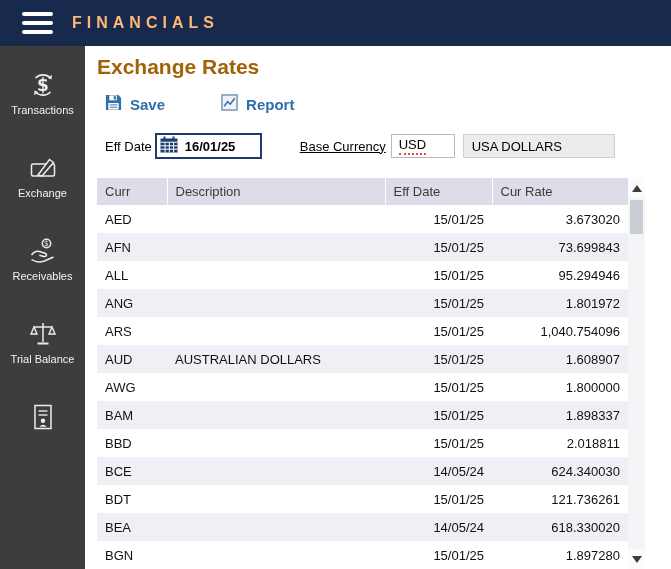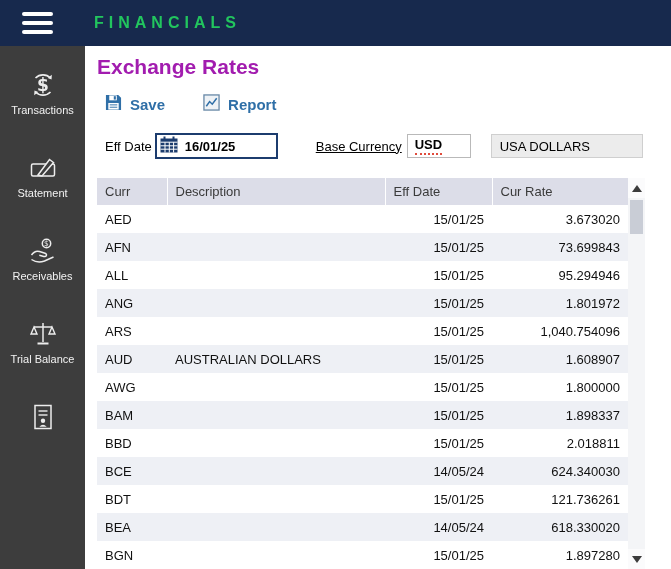--- a/index.html
+++ b/index.html
@@ -6,52 +6,52 @@
   html, body { width: 671px; height: 569px; overflow: hidden; }
   body { font-family: "Liberation Sans", sans-serif; background: #fff; color: #000; }
 
   .app { width: 671px; height: 569px; display: flex; flex-direction: column; }
 
   
   .topbar { height: 46px; background: #17294d; display: flex; align-items: center; flex-shrink: 0; }
   .hamburger { margin-left: 22px; background: none; border: none; cursor: pointer;
                display: flex; flex-direction: column; gap: 5px; padding: 0; }
   .hamburger span { display: block; width: 31px; height: 4px; background: #fff; border-radius: 2px; }
-  .app-title { color: #22c55e; font-weight: bold; font-size: 16px; letter-spacing: 5px; margin-left: 41px; }
+  .app-title { color: #fdba74; font-weight: bold; font-size: 16px; letter-spacing: 5px; margin-left: 19px; }
 
   
   .body-row { flex: 1; display: flex; min-height: 0; }
 
   .sidebar { width: 85px; background: #3d3d3d; flex-shrink: 0;
              display: flex; flex-direction: column; align-items: center;
              padding-top: 24px; gap: 36px; }
   .side-item { display: flex; flex-direction: column; align-items: center; gap: 3px;
                color: #f2f2f2; font-size: 11px; text-align: center; cursor: pointer; width: 100%; }
   .side-item .label { line-height: 14px; padding: 0 2px; }
   .side-item svg { display: block; }
 
   .content { flex: 1; background: #fff; min-width: 0; display: flex; flex-direction: column; }
 
-  .page-title { margin: 9px 0 0 12px; font-size: 21px; font-weight: bold; color: #a21caf; }
-
-  .toolbar { display: flex; gap: 38px; margin: 15px 0 0 20px; }
+  .page-title { margin: 9px 0 0 12px; font-size: 21px; font-weight: bold; color: #a16207; }
+
+  .toolbar { display: flex; gap: 56px; margin: 15px 0 0 20px; }
   .tool-btn { display: flex; align-items: center; gap: 8px; background: none; border: none;
               color: #2f6fa7; font-weight: bold; font-size: 15px; cursor: pointer;
               font-family: inherit; padding: 0; }
 
   .form-row { display: flex; align-items: center; margin: 19px 0 0 20px; font-size: 13px; }
   .date-box { display: flex; align-items: center; border: 2px solid #1c3c6e; height: 26px;
-              margin-left: 3px; padding: 0 20px 0 3px; background: #fff; }
+              margin-left: 3px; padding: 0 4px 0 3px; background: #fff; }
   .date-box input { border: none; outline: none; width: 78px; font-size: 13px; font-weight: 600;
                     font-family: inherit; padding-left: 7px; background: transparent; }
   .bc-label { margin-left: 38px; text-decoration: underline; }
   .usd-box { margin-left: 5px; border: 1px solid #b9b9b9; height: 24px; width: 64px;
-             display: flex; align-items: center; padding-left: 7px; background: #fff; cursor: text; font-weight: bold; }
+             display: flex; align-items: center; padding-left: 7px; background: #fff; cursor: text; }
   .usd-box span { border-bottom: 2px dotted #e04b3c; padding-bottom: 1px; }
-  .currency-name { margin-left: 20px; background: #ececec; border: 1px solid #cfcfcf; height: 24px;
+  .currency-name { margin-left: 8px; background: #ececec; border: 1px solid #cfcfcf; height: 24px;
                    width: 152px; display: flex; align-items: center; padding-left: 8px; }
 
   
   .table-area { display: flex; margin: 19px 0 0 12px; flex: 1; min-height: 0; overflow: hidden; }
   table { border-collapse: collapse; table-layout: fixed; width: 531px; font-size: 13px; }
   thead th { background: #dcdde8; height: 23px; text-align: left; font-weight: normal;
              color: #3a3a3a; padding: 6px 8px; border-left: 1px solid #fff; white-space: nowrap; }
   thead th:first-child { border-left: none; }
   tbody td { height: 23px; padding: 0 8px; white-space: nowrap; overflow: hidden; color: #111; }
   tbody tr:nth-child(even) { background: #eef0f5; }
@@ -100,21 +100,21 @@
         <span class="label">Transactions</span>
       </div>
 
       <div class="side-item">
         <span>
           <svg width="30" height="30" viewBox="0 0 30 30">
             <rect x="3.5" y="11" width="23" height="12" rx="1.5" fill="none" stroke="#ededed" stroke-width="1.5"></rect>
             <path d="M10 22 L21.5 6.5 l4 3 L14 23 z" fill="#3d3d3d" stroke="#ededed" stroke-width="1.5"></path>
           </svg>
         </span>
-        <span class="label">Statement</span>
+        <span class="label">Exchange</span>
       </div>
 
       <div class="side-item">
         <span>
           <svg width="30" height="30" viewBox="0 0 30 30">
             <circle cx="18.5" cy="7.5" r="4.2" fill="none" stroke="#ededed" stroke-width="1.5"></circle>
             <text x="18.5" y="10.3" text-anchor="middle" font-size="7.5" fill="#ededed" font-family="DejaVu Sans, sans-serif">$</text>
             <path d="M3.5 19 q3.5 -5 8 -3.5 l5.5 1.8 q2 0.8 1.3 2.3 q-0.6 1.3 -2.5 0.8 l-4.5 -1.2" fill="none" stroke="#ededed" stroke-width="1.5"></path>
             <path d="M3.5 23.5 q6 4 13 1.5 l9 -4" fill="none" stroke="#ededed" stroke-width="1.5"></path>
           </svg>

